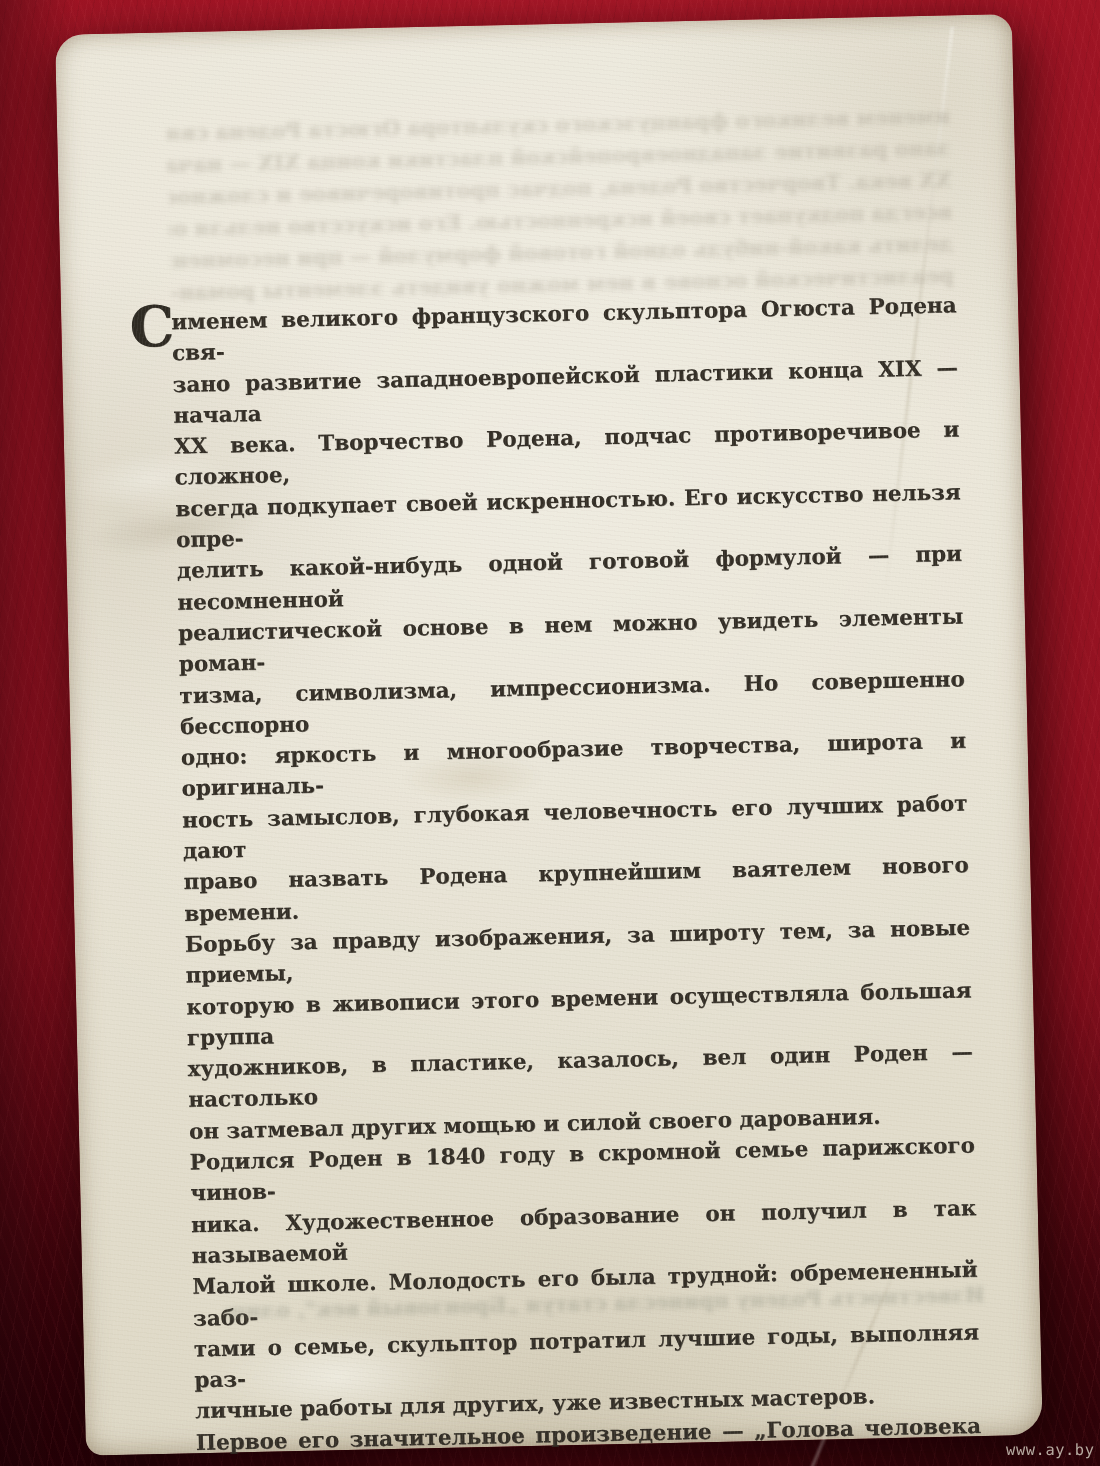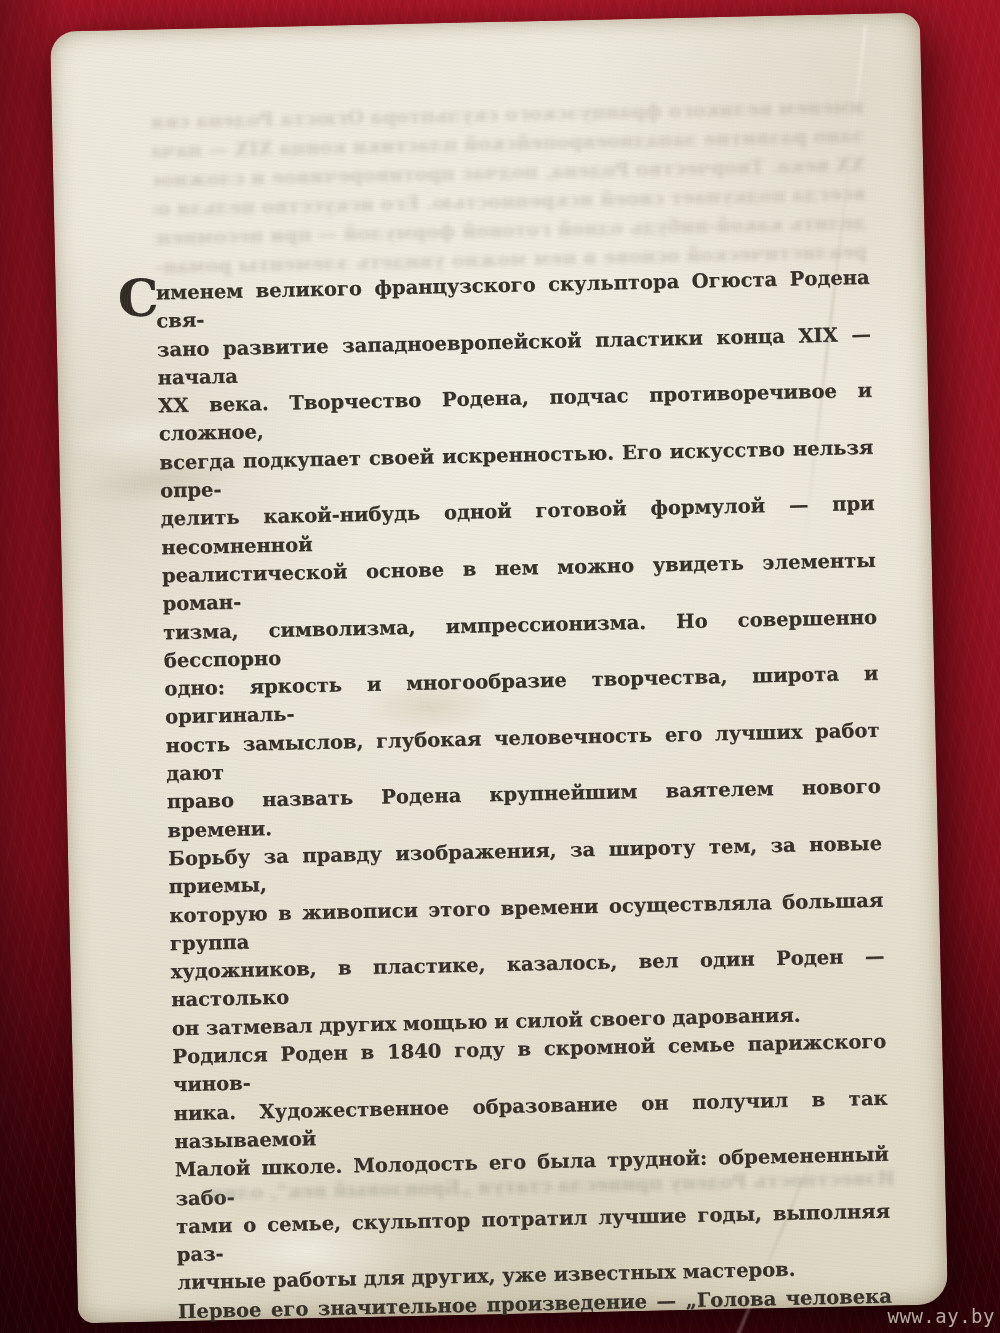--- a/index.html
+++ b/index.html
@@ -108,21 +108,21 @@
   .line.last{text-align:left;text-align-last:left;}
   .dropcap{
     position:absolute;left:-38px;top:-7px;
     font-size:51px;line-height:1;font-weight:bold;color:#2e2a22;
   }
 
   
   .watermark{
     position:absolute;right:5px;bottom:6px;
     font-family:"DejaVu Sans Mono", monospace;
-    font-size:19px;letter-spacing:.5px;color:#c9c1b5;opacity:.88;
+    font-size:14px;letter-spacing:.5px;color:#c9c1b5;opacity:.88;
   }
 </style>
 </head>
 <body>
 
 <div class="backdrop"></div>
 
 <div class="page">
   <div class="crease crease-tr"></div>
   <div class="crease crease-left"></div>

